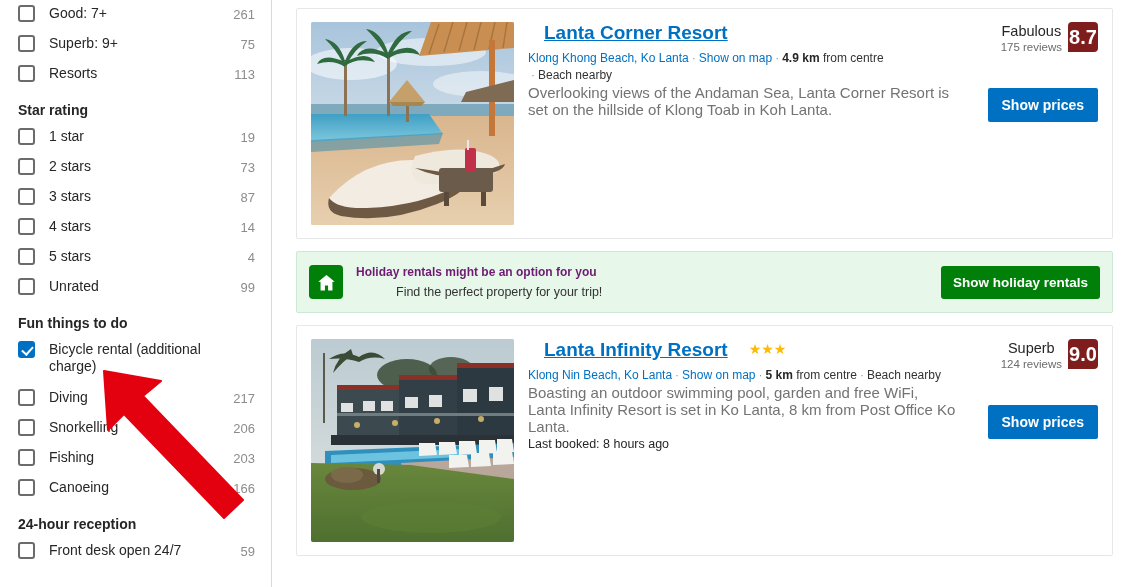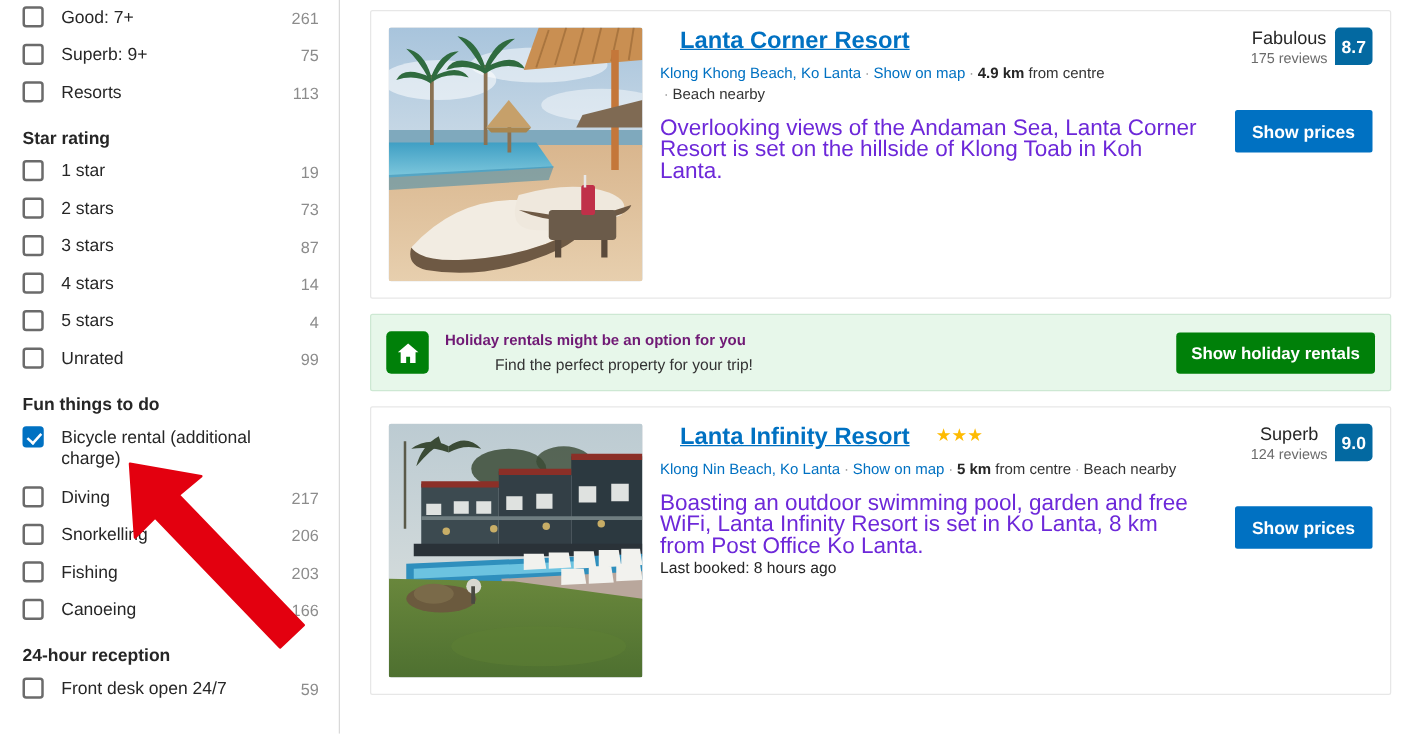--- a/index.html
+++ b/index.html
@@ -114,40 +114,39 @@
     margin-top: 6px;
     font-size: 12px;
     line-height: 17px;
     color: #333333;
     max-width: 430px;
   }
   .meta a { color: #0071c2; text-decoration: none; }
   .meta .dot { color: #9b9b9b; padding: 0 3px; }
   .meta .dist { font-weight: bold; color: #262626; }
   .desc {
-    margin-top: 10px;
-    font-size: 18px;
+    font-size: 15px;
     line-height: 17px;
-    color: #6d28d9;
+    color: #737373;
     max-width: 430px;
   }
   .lastbooked { margin-top: 1px; font-size: 12.5px; color: #262626; line-height:17px;}
 
   .score-wrap {
     position: absolute; right: 0; top: 0;
     display: flex; align-items: flex-start;
     justify-content: flex-end;
   }
   .score-text { text-align: center; margin-right: 6px; padding-top: 1px;}
   .score-word { font-size: 14.5px; color: #262626; line-height: 17px; }
   .score-reviews { font-size: 11.5px; color: #6b6b6b; line-height: 15px; }
   .score-badge {
-    background: #0369a1;
+    background: #7f1d1d;
     color: #fff;
-    font-size: 14px;
+    font-size: 20px;
     font-weight: bold;
     border-radius: 4px 4px 4px 0;
     width: 30px; height: 30px;
     display: flex; align-items: center; justify-content: center;
   }
   .price-btn {
     position: absolute; right: 0; top: 66px;
     background: #0071c2;
     color: #fff;
     font-size: 14px;

